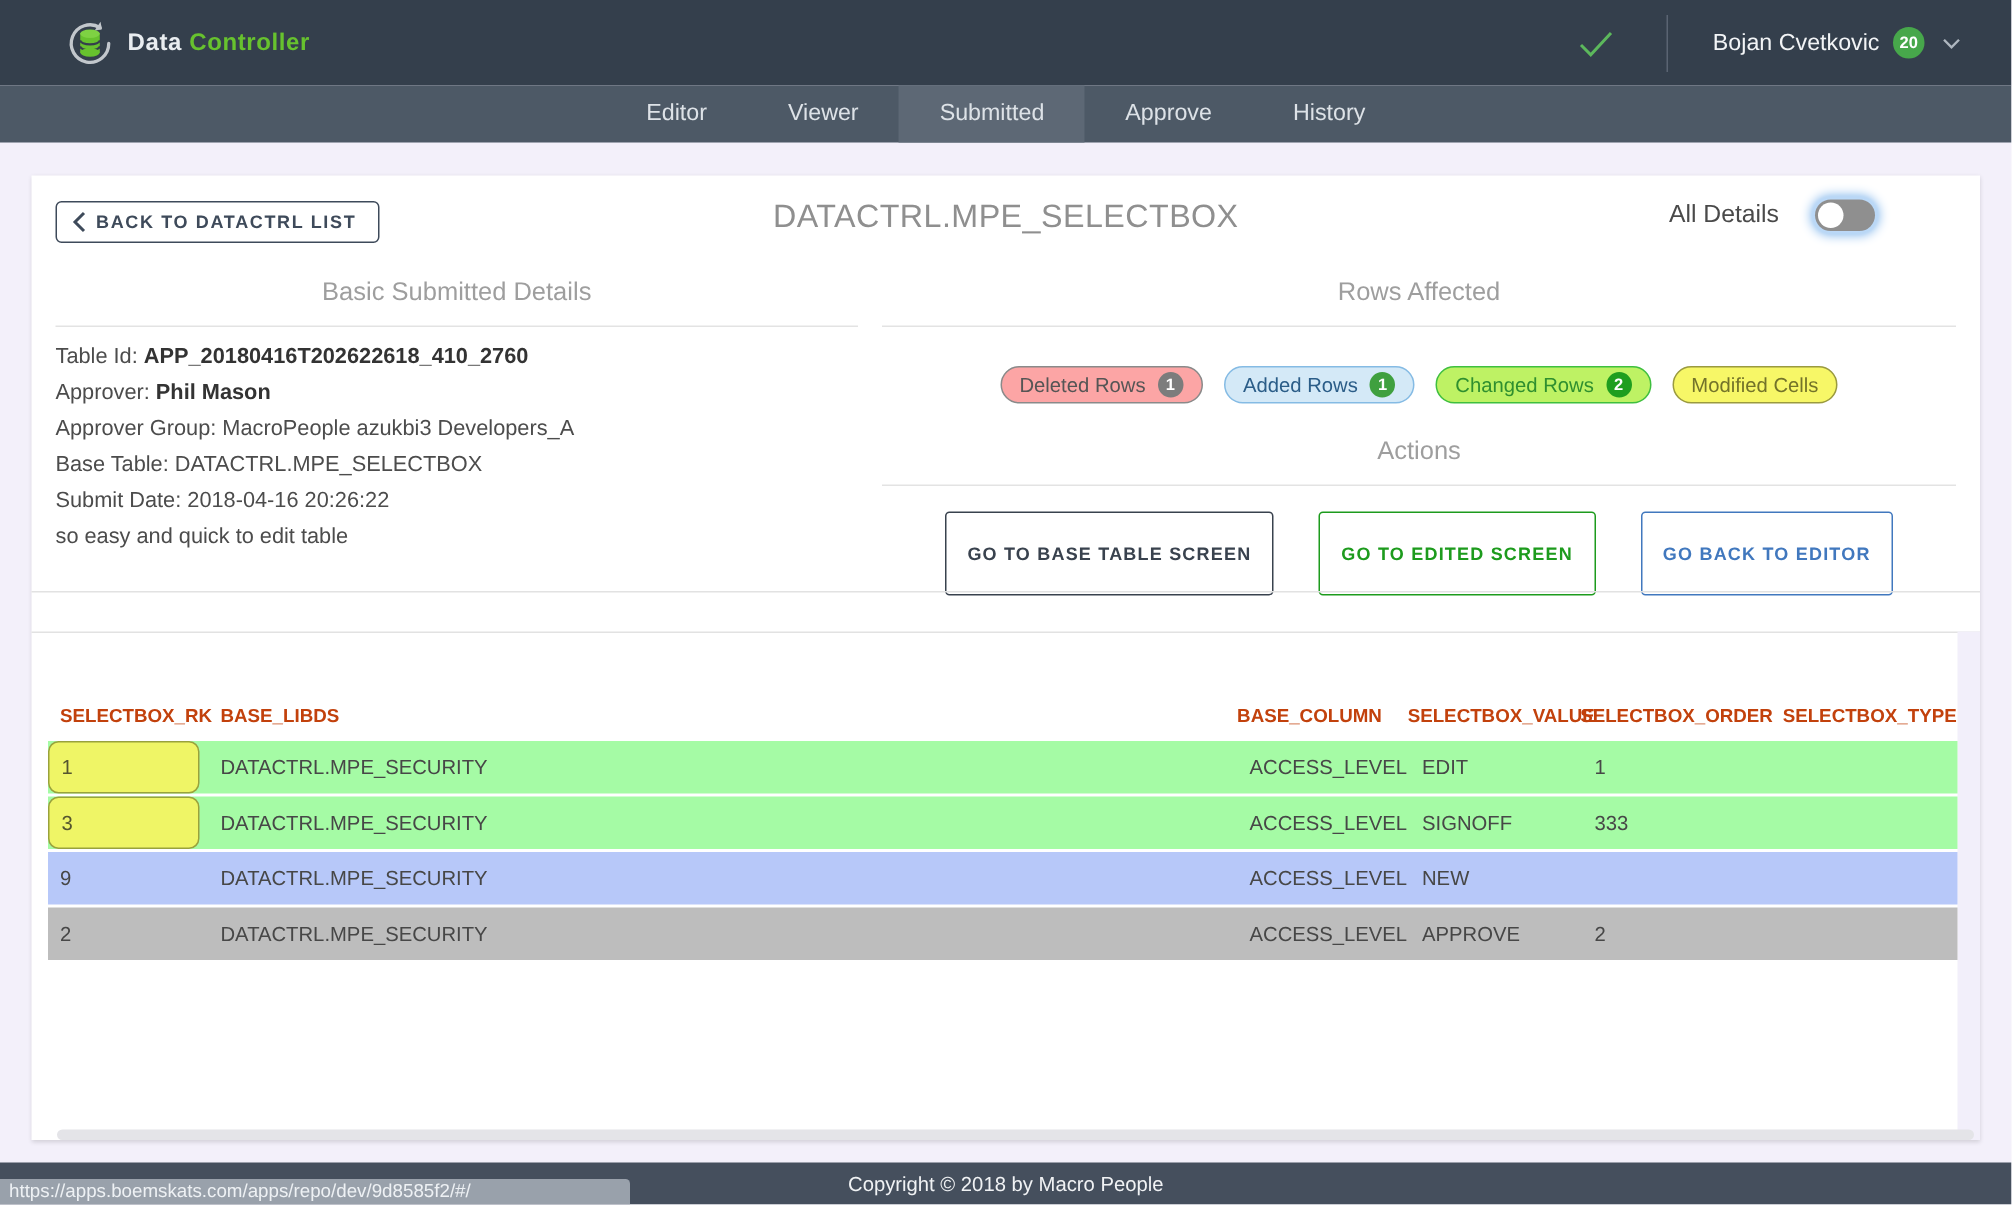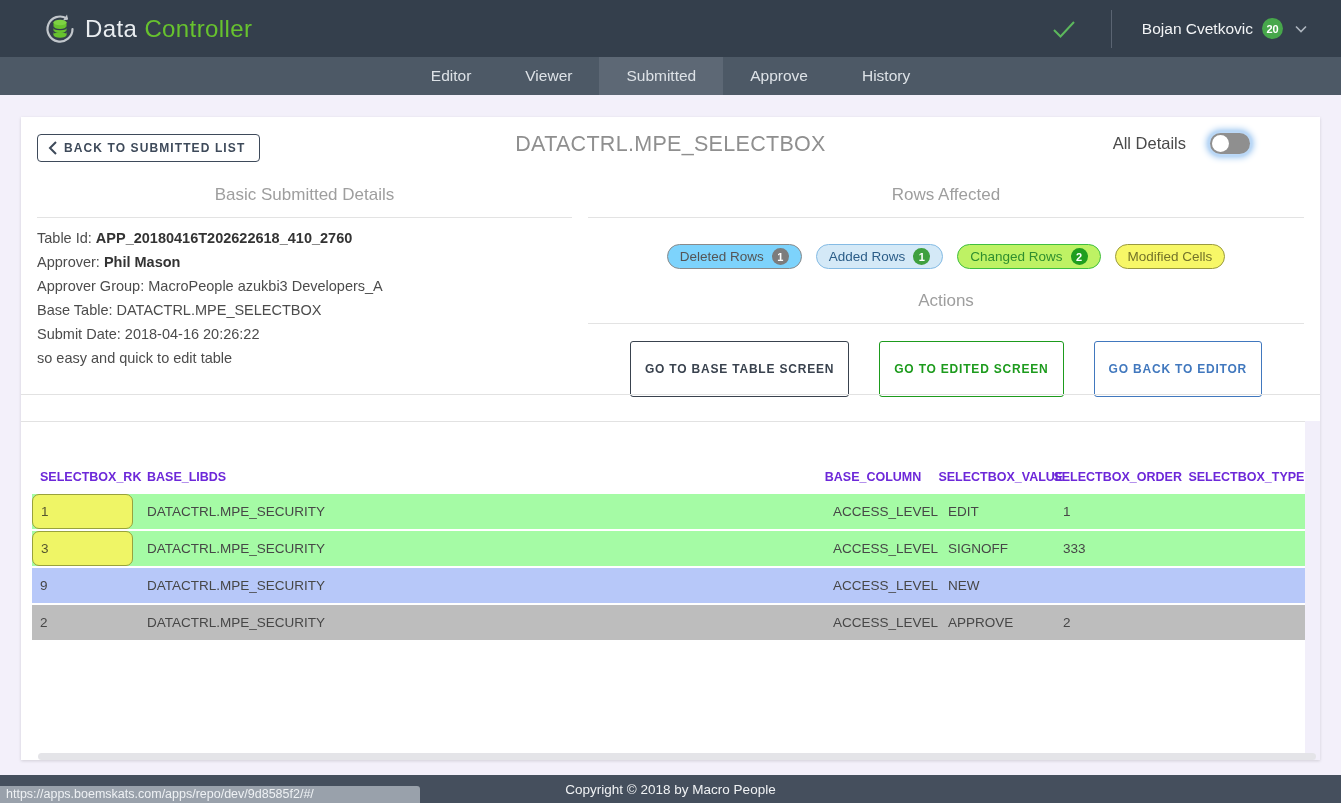--- a/index.html
+++ b/index.html
@@ -10,21 +10,21 @@
   *{box-sizing:border-box; margin:0; padding:0;}
   html,body{width:1341px; height:803px;}
   body{
     position:relative; overflow:hidden; background:var(--page-bg);
     font-family:"Liberation Sans", sans-serif; -webkit-font-smoothing:antialiased;
   }
   
   .topbar{position:absolute; top:0; left:0; right:0; height:57px; background:var(--header-bg);
           display:flex; align-items:center;}
   .logo{display:flex; align-items:center; gap:9px; margin-left:44px; cursor:pointer;}
-  .logo-text{font-size:24px; font-weight:normal; color:#e9edf0; letter-spacing:0.4px;}
+  .logo-text{font-size:16px; font-weight:bold; color:#e9edf0; letter-spacing:0.4px;}
   .logo-text .accent{color:var(--brand-green);}
   .topbar-right{margin-left:auto; display:flex; align-items:center;}
   .check-icon{display:flex; align-items:center; margin-right:34px;}
   .divider-v{width:1px; height:38px; background:#5a6472;}
   .user{display:flex; align-items:center; gap:9px; margin:0 34px 0 30px; cursor:pointer;}
   .user-name{color:#f2f4f6; font-size:15.5px;}
   .user-badge{width:21px; height:21px; border-radius:50%; background:#47a74b; color:#fff;
               font-size:11px; font-weight:bold; display:flex; align-items:center; justify-content:center;}
   .chevron{display:flex; align-items:center; margin-left:3px;}
   
@@ -50,21 +50,21 @@
   .columns{position:absolute; top:60px; left:16px; right:16px; display:flex;}
   .col-left{width:535px;}
   .col-right{flex:1; margin-left:16px;}
   .section-heading{text-align:center; font-size:17px; color:#9e9e9e; padding:8px 0 12px; font-weight:400;}
   .col-hr{border:0; border-top:1px solid #e3e3e3;}
   .fields{margin-top:8px;}
   .field{font-size:14.5px; color:#4c4c4c; line-height:24px;}
   .field-value.bold{font-weight:bold; color:#333;}
   .badges{display:flex; justify-content:center; gap:14px; margin-top:26px;}
   .badge{display:inline-flex; align-items:center; border-radius:13px; padding:3px 12px;
-         font-size:13.5px; border:1px solid transparent; cursor:pointer; background:#7dd3fc;}
+         font-size:13.5px; border:1px solid transparent; cursor:pointer; background:#fca5a5;}
   .badge-count{width:17px; height:17px; border-radius:50%; margin-left:8px; color:#fff; font-size:11px;
                font-weight:bold; display:inline-flex; align-items:center; justify-content:center;}
   .badge-deleted{border-color:#8a8a8a; color:#555;}
   .badge-deleted .badge-count{background:#7c7c7c;}
   .badge-added{background:#d4e9f7; border-color:#85bbe4; color:#2b5d88;}
   .badge-added .badge-count{background:#3fa03f;}
   .badge-changed{background:#bef264; border-color:#3fbf3f; color:#2f8f2f;}
   .badge-changed .badge-count{background:#1f9e1f;}
   .badge-modified{background:#f7f767; border-color:#9a9a3f; color:#73732a;}
   .actions-heading{margin-top:14px;}
@@ -75,21 +75,21 @@
   .btn-green{color:#1d9b1d; border-color:#1d9b1d;}
   .btn-blue{color:#4178be; border-color:#4178be;}
   
   .hr-full{position:absolute; left:0; right:0; border-top:1px solid #e2e2e2;}
   .hr-a{top:277px;} .hr-b{top:304px;}
   
   .grid-area{position:absolute; top:304px; left:0; right:0; bottom:0;}
   .grid-gutter{position:absolute; top:0; right:0; bottom:0; width:15px; background:#f2effa;}
   .grid{position:absolute; left:11px; top:0; right:15px;}
   .grid-header{display:flex; margin-top:46px; height:20px; align-items:center;}
-  .grid-hcell{font-size:12.5px; font-weight:bold; color:#6d28d9; padding-left:8px;}
+  .grid-hcell{font-size:12.5px; font-weight:bold; color:#c2410c; padding-left:8px;}
   .grid-body{margin-top:7px;}
   .grid-row{display:flex; height:35px; margin-bottom:2px; align-items:center; cursor:pointer;}
   .row-changed{background:var(--row-changed);}
   .row-added{background:var(--row-added);}
   .row-deleted{background:var(--row-deleted);}
   .grid-cell{font-size:13.5px; color:#474747; padding-left:8px; height:100%; display:flex; align-items:center;}
   .modified-cell{width:101px; height:35px; background:var(--cell-modified); border:1px solid #99a23c;
                  border-radius:7px; display:flex; align-items:center; padding-left:8px; color:#55552f;}
   .grid-hscroll{position:absolute; left:17px; right:4px; bottom:0; height:7px; background:#e4e4e8; border-radius:4px;}
   
@@ -148,21 +148,21 @@
 
 <div class="card">
 
   <div class="card-top">
     <button class="back-btn">
       <span style="display:flex;">
         <svg width="9" height="14" viewBox="0 0 9 14">
             <path d="M8 1 L2 7 L8 13" fill="none" stroke="#3e4a5a" stroke-width="2"></path>
           </svg>
       </span>
-      <span>BACK TO SUBMITTED LIST</span>
+      <span>BACK TO DATACTRL LIST</span>
     </button>
     <div class="page-title">DATACTRL.MPE_SELECTBOX</div>
     <div class="all-details">
       <span class="all-details-label">All Details</span>
       <span class="toggle">
           <span class="toggle-knob"></span>
         </span>
     </div>
   </div>
 

